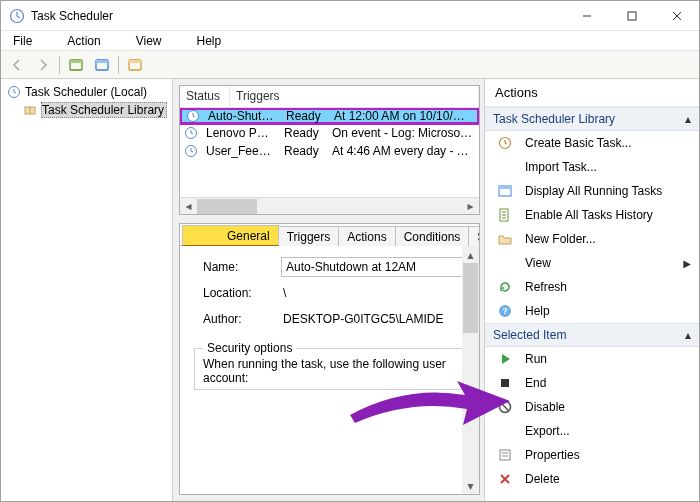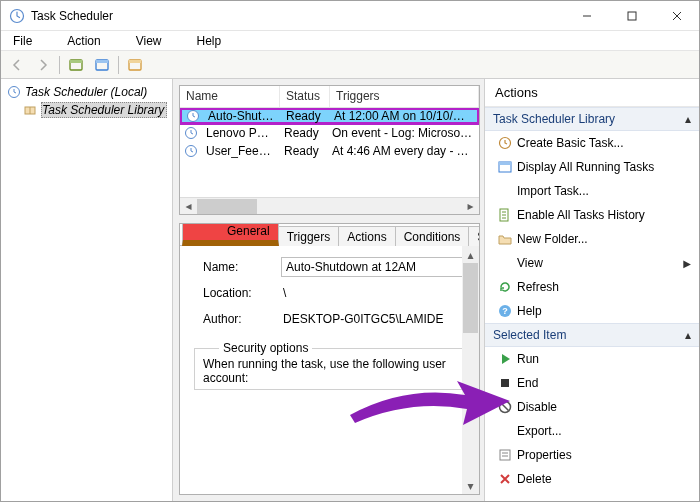--- a/index.html
+++ b/index.html
@@ -68,21 +68,21 @@
     height: calc(100% - 30px - 20px - 28px);
   }
   
   .treepane {
     width: 172px;
     border-right: 1px solid #cfcfcf;
     background: #fff;
     padding: 4px 2px;
     overflow: hidden;
   }
-  .treerow { display: flex; align-items: center; height: 18px; padding-left: 4px; gap: 4px; font-style: italic;}
+  .treerow { display: flex; align-items: center; height: 18px; padding-left: 4px; gap: 4px;}
   .treechild { padding-left: 20px; }
   .treesel {
     background: #d9d9d9;
     border: 1px dotted #888;
     padding: 0 2px 0 0;
   }
   .clkicon { width:14px; height:14px; display:flex;align-items:center;justify-content:center;}
   
   .midpane {
     flex: 1;
@@ -164,23 +164,23 @@
     padding: 3px 8px 2px 8px;
     border: 1px solid #c0c0c0;
     border-bottom: none;
     background: #f4f4f4;
     margin-right: -1px;
     font-size: 12px;
     position:relative;
     top:1px;
   }
   .tab.active {
-    background: #ef4444;
+    background: #fde047;
     z-index: 2;
-    border-bottom:6px solid #a16207;
+    border-bottom:1px solid #a16207;
     padding-left:44px;
   }
   .detailbody {
     flex: 1;
     padding: 10px 8px 4px 14px;
     overflow: hidden;
     position:relative;
   }
   .drow { display:flex; align-items:center; height:22px; margin-bottom:4px;margin-left:9px;}
   .dl { width:80px; color:#000;}
@@ -193,21 +193,21 @@
     font-size:12px;
     width: 190px;
   }
   .fieldset {
     border:1px solid #d0d0d0;
     margin-top: 18px;
     padding: 8px 8px 4px 8px;
     position:relative;
   }
   .fieldset .legend{
-    position:absolute;top:-8px;left:24px;background:#fff;padding:0 4px;font-size:12px;color:#000;
+    position:absolute;top:-8px;left:8px;background:#fff;padding:0 4px;font-size:12px;color:#000;
   }
   .vscrollbar{
     position:absolute; right:0; top:0; bottom:0; width:17px; background:#f0f0f0;
     display:flex;flex-direction:column;
   }
   .vscrollbar .sbbtn{height:17px;display:flex;align-items:center;justify-content:center;color:#606060;}
   .vscrollbar .vtrack{flex:1;background:#f0f0f0;position:relative;}
   .vscrollbar .vthumb{position:absolute;left:1px;right:1px;top:0;height:70px;background:#cdcdcd;}
   
   .actionspane {
@@ -231,21 +231,21 @@
     display:flex;align-items:center;justify-content:space-between;
     border-top:1px solid #dce3ee;
     border-bottom:1px solid #dce3ee;
   }
   .ap-section-hdr .chev { color:#333; }
   .ap-item {
     display: flex;
     align-items: center;
     height: 24px;
     padding: 0 8px 0 12px;
-    gap: 4px;
+    gap: 12px;
     font-size: 12px;
     position:relative;
   }
   .ap-item .aicon { width:16px;height:16px;display:flex;align-items:center;justify-content:center;flex-shrink:0;}
   .ap-item .arrow-right{margin-left:auto;color:#333;font-size:10px;}
   
   .bigarrow {
     position: absolute;
     left: 345px;
     top: 373px;
@@ -343,21 +343,20 @@
           </svg>
         </span>
       <span class="treesel">Task Scheduler Library</span>
     </div>
   </div>
 
   <div class="midpane">
 
     <div class="listwrap">
       <div class="listhdr">
-        <div class="col col-name">Name</div>
         <div class="col col-status">Status</div>
         <div class="col col-trig">Triggers</div>
       </div>
       <div class="listbody">
         <div class="listrow selrow">
           <span class="ic"><svg viewBox="0 0 14 14">
                 <circle cx="7" cy="7" r="5.5" fill="#fff" stroke="#5a8bce" stroke-width="1"></circle>
                 <path d="M7 4v3l2 1" stroke="#5a8bce" stroke-width="1" fill="none"></path>
               </svg></span>
           <span class="cell" style="width:78px">Auto-Shutd...</span>
@@ -440,31 +439,31 @@
     <div class="ap-item">
       <span class="aicon">
           <svg viewBox="0 0 16 16">
             <circle cx="8" cy="8" r="5.5" fill="#fff" stroke="#c08a3a" stroke-width="1.2"></circle>
             <path d="M8 5v3l2 1" stroke="#c08a3a" stroke-width="1.2" fill="none"></path>
           </svg>
         </span>
       <span>Create Basic Task...</span>
     </div>
     <div class="ap-item">
+      <span class="aicon"></span>
+      <span>Import Task...</span>
+    </div>
+    <div class="ap-item">
       <span class="aicon">
           <svg viewBox="0 0 16 16">
             <rect x="2" y="3" width="12" height="10" fill="#fff" stroke="#3a7fd5"></rect>
             <rect x="2" y="3" width="12" height="3" fill="#9bc4f0"></rect>
           </svg>
         </span>
       <span>Display All Running Tasks</span>
-    </div>
-    <div class="ap-item">
-      <span class="aicon"></span>
-      <span>Import Task...</span>
     </div>
     <div class="ap-item">
       <span class="aicon">
           <svg viewBox="0 0 16 16">
             <rect x="3" y="2" width="8" height="12" fill="#fff" stroke="#6a9a3a"></rect>
             <path d="M5 5h4M5 8h4M5 11h4" stroke="#6a9a3a"></path>
           </svg>
         </span>
       <span>Enable All Tasks History</span>
     </div>

